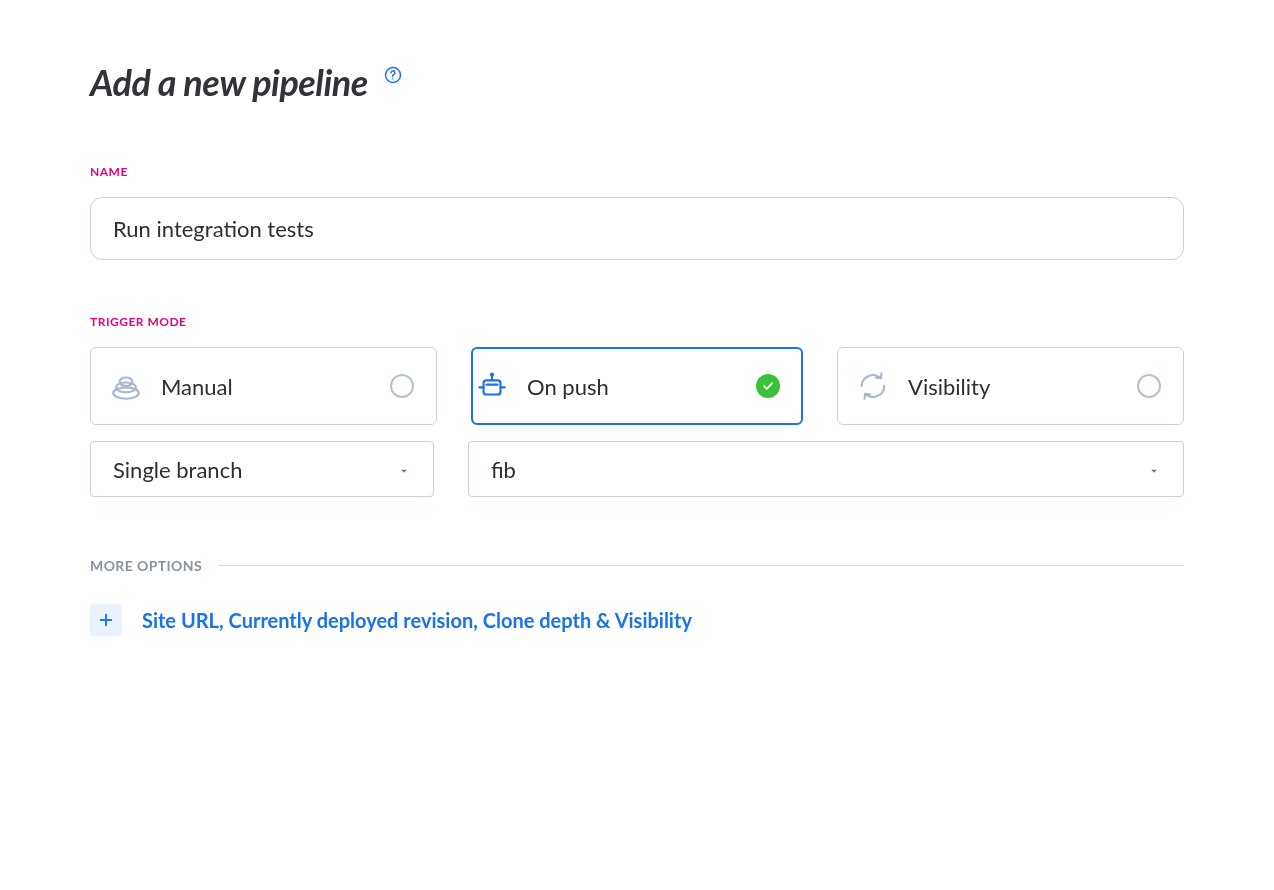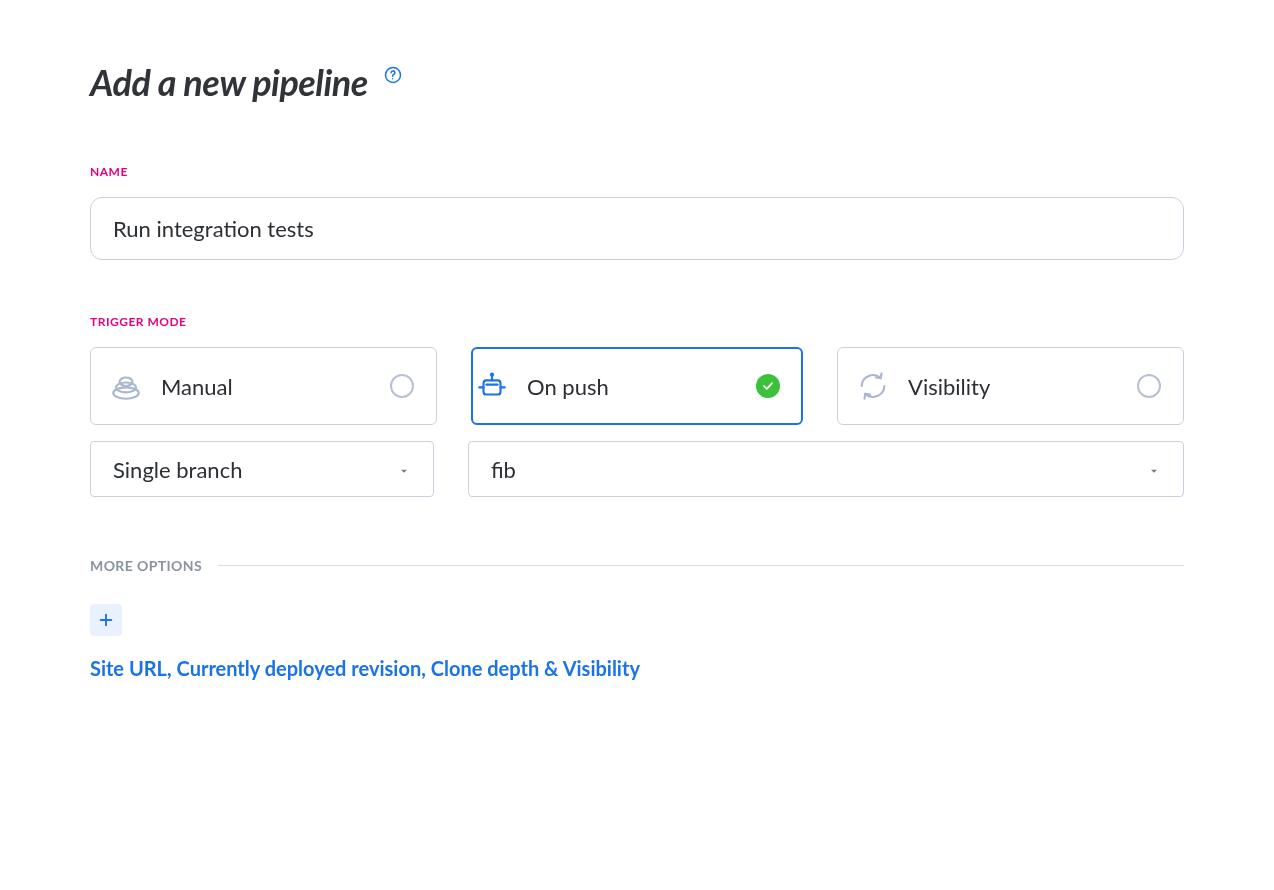--- a/index.html
+++ b/index.html
@@ -148,23 +148,23 @@
     text-transform: uppercase;
     white-space: nowrap;
   }
   .more-options-line {
     flex: 1;
     height: 1px;
     background: #D8DEE8;
   }
   .expand-row {
     display: flex;
+    align-items: center;
     gap: 20px;
     cursor: pointer;
-    flex-direction: column;
   }
   .plus-box {
     width: 32px;
     height: 32px;
     background: #E8F1FD;
     border-radius: 4px;
     display: flex;
     align-items: center;
     justify-content: center;
     color: #1A73E8;

